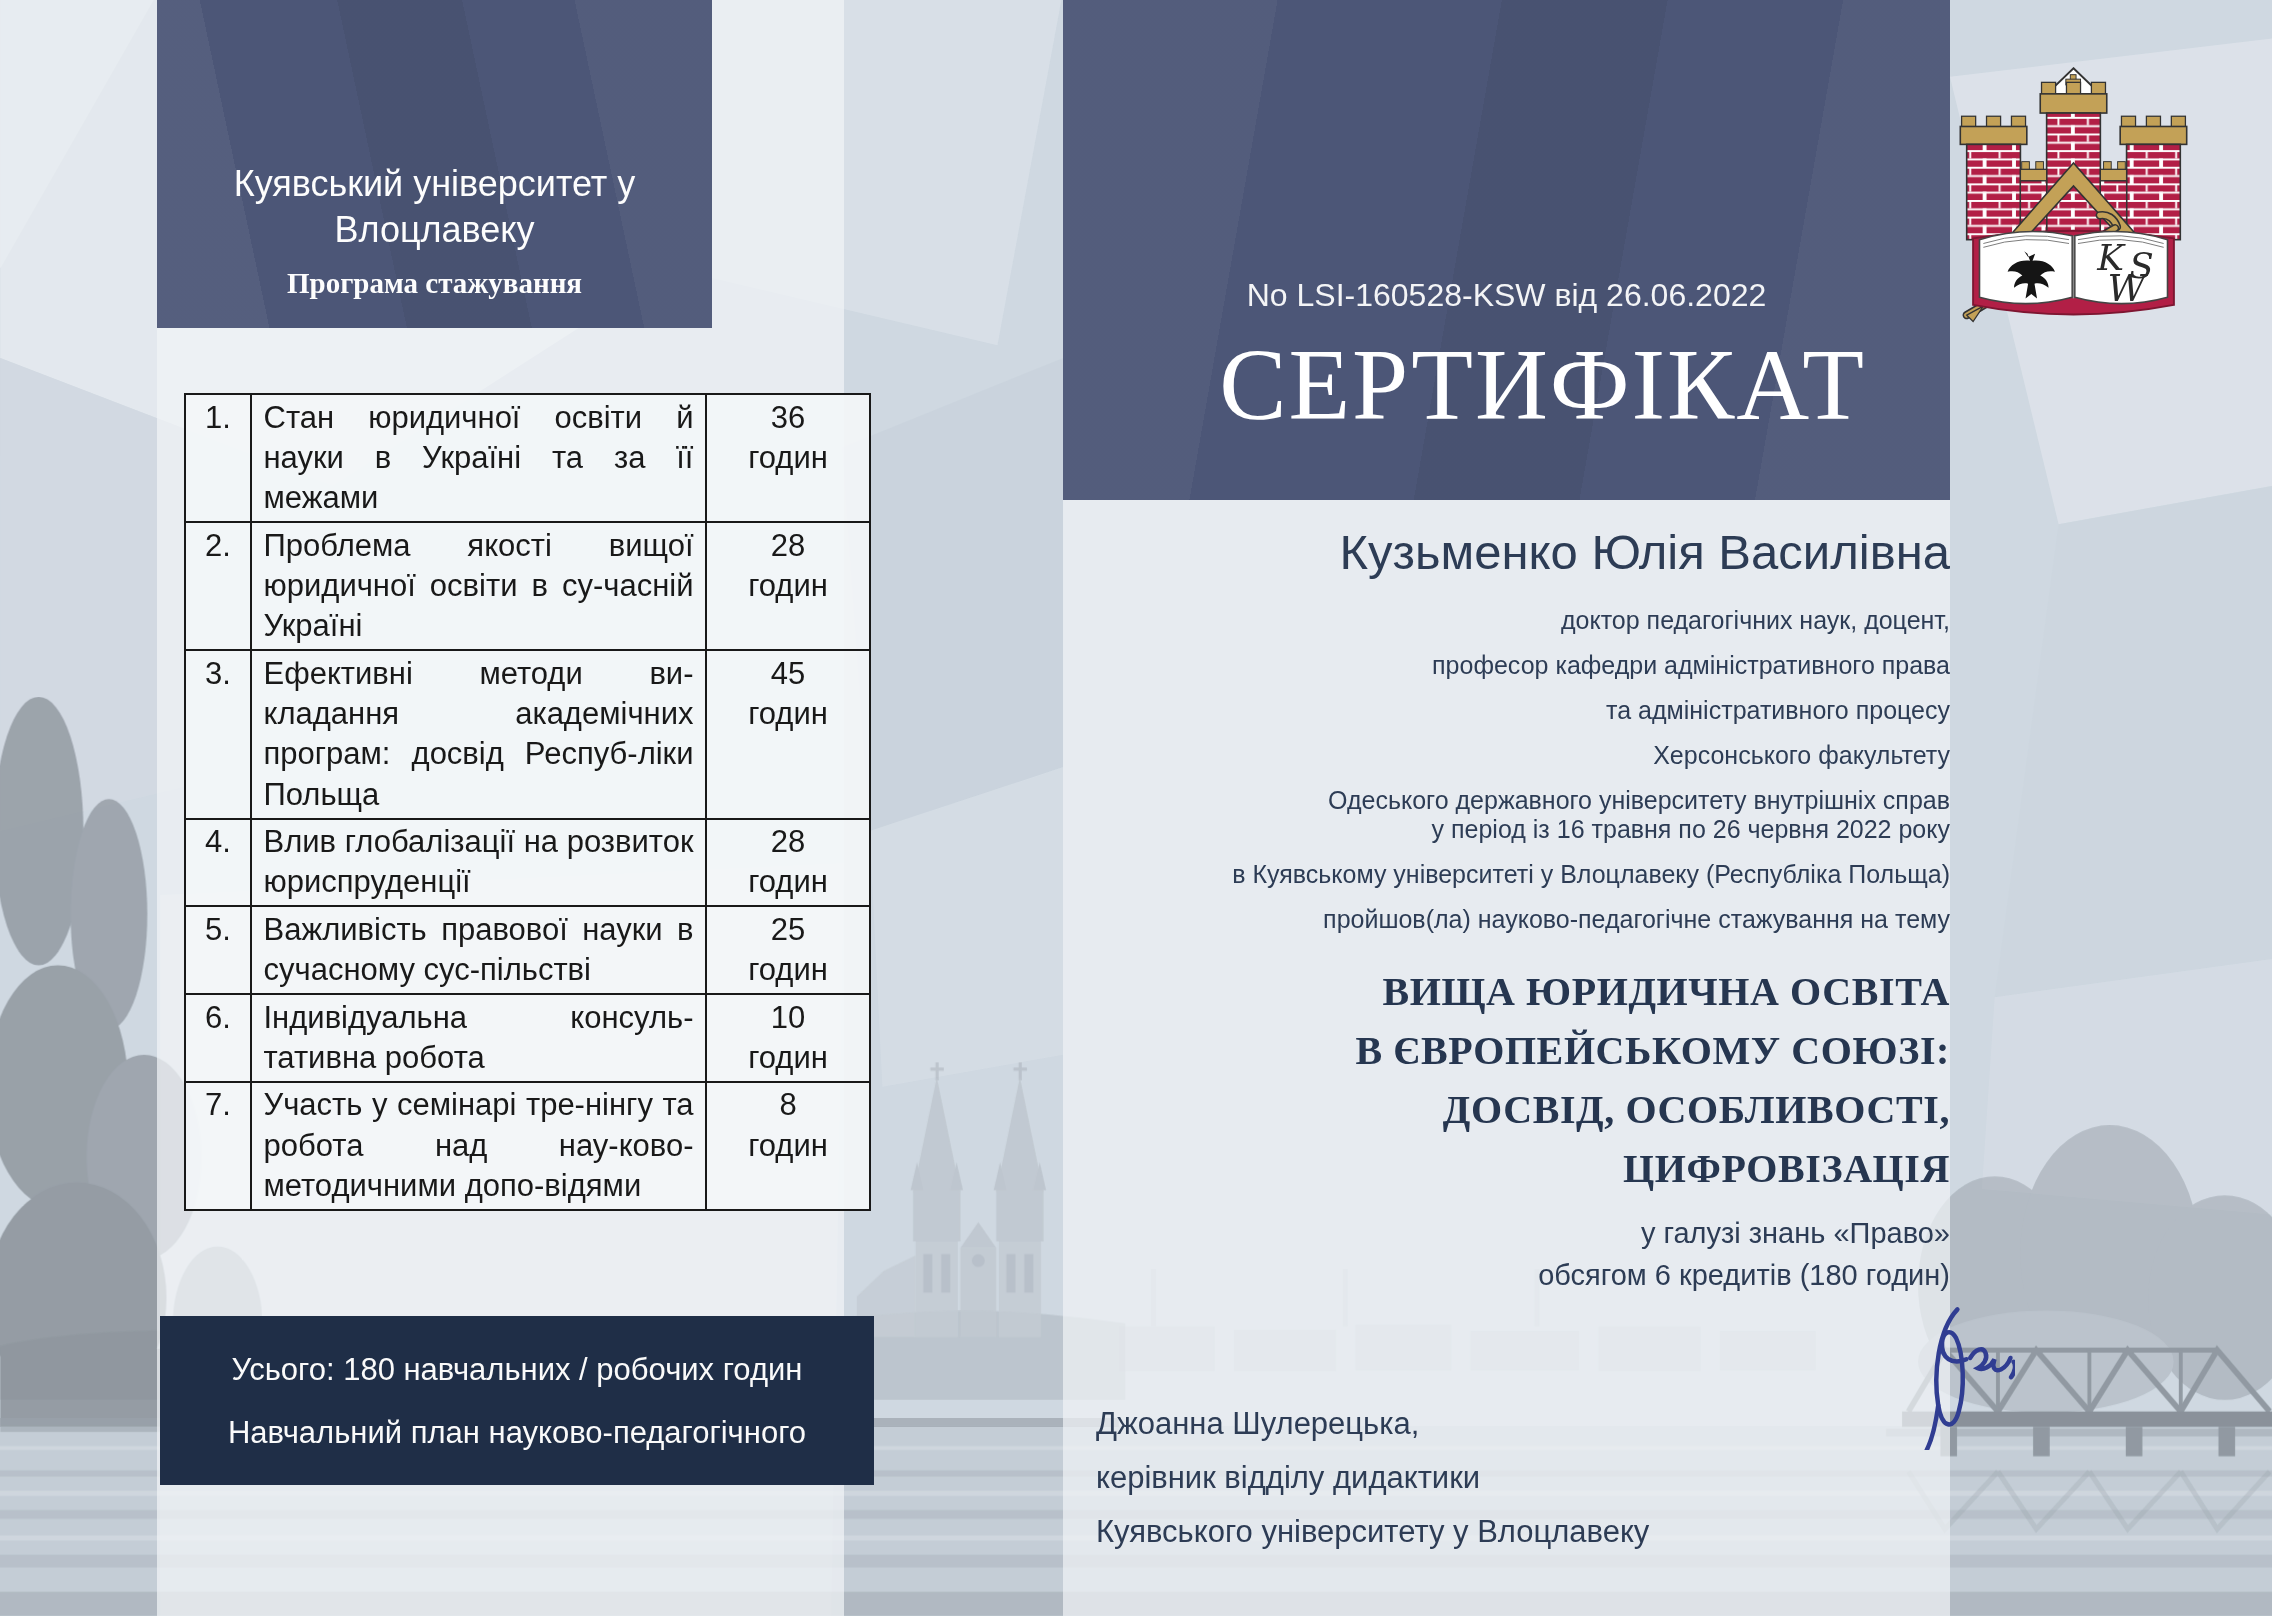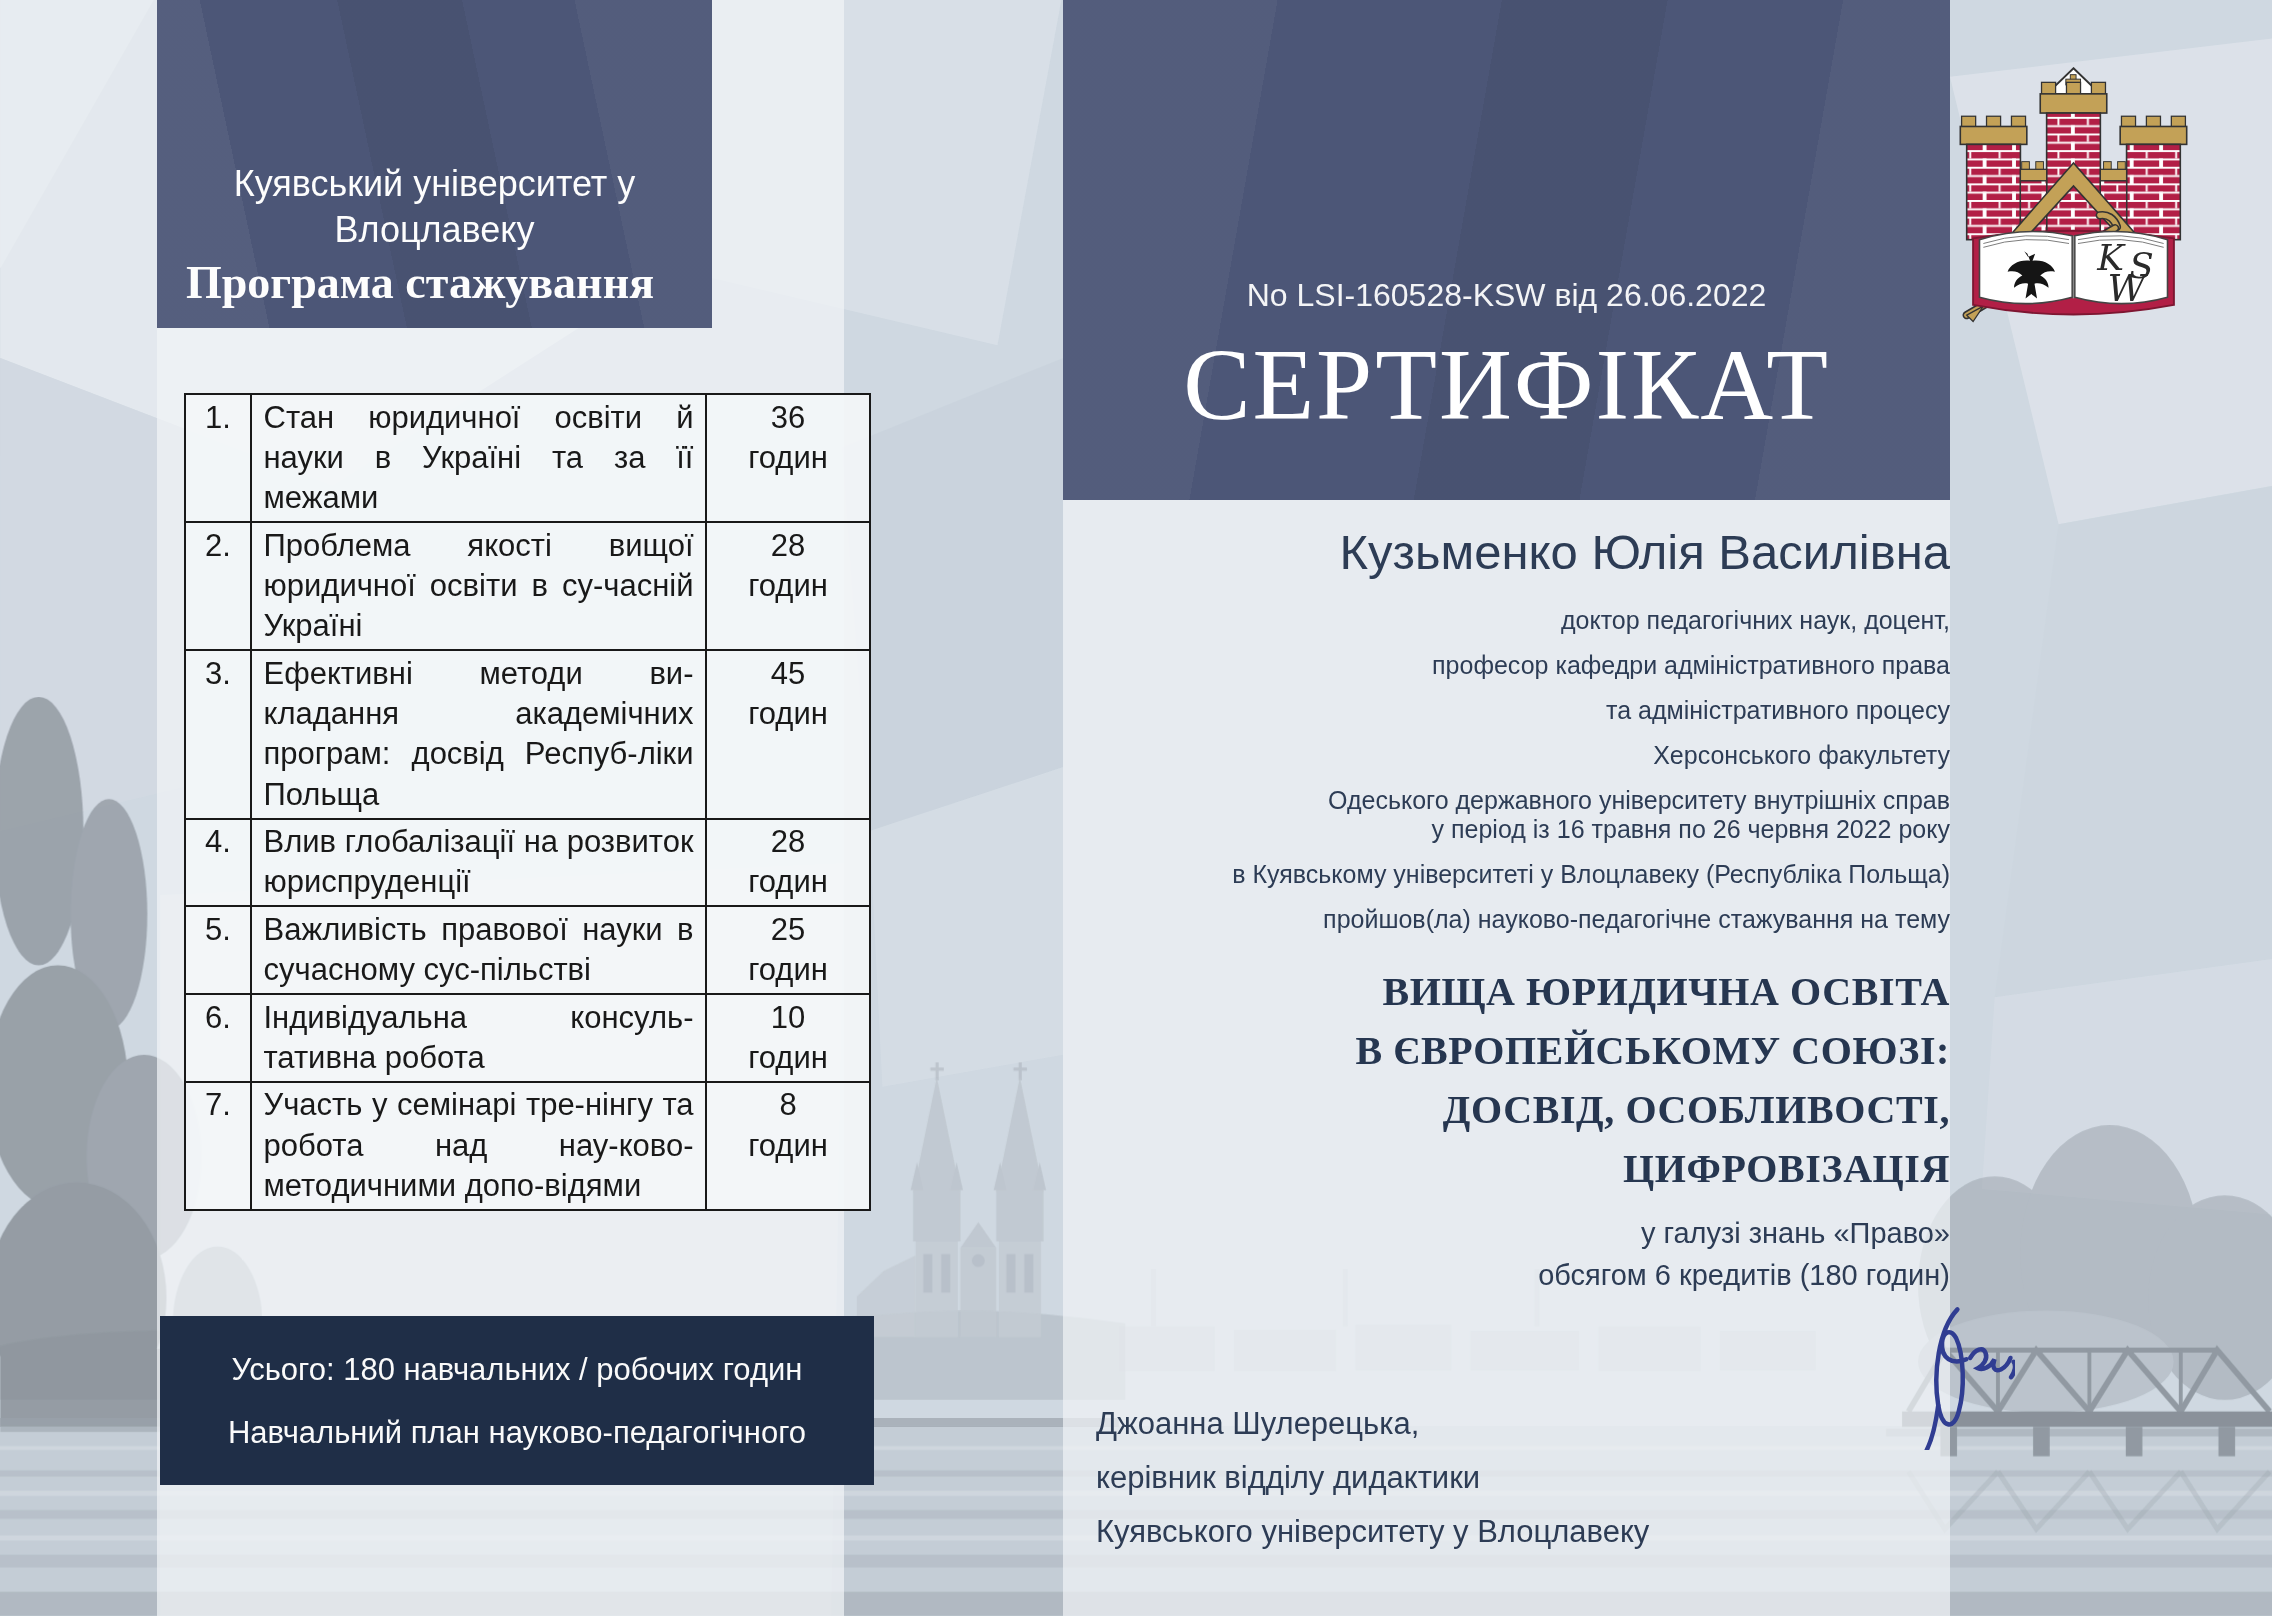--- a/index.html
+++ b/index.html
@@ -17,22 +17,22 @@
 
   
   .left-header {
     position:absolute; left:157px; top:0; width:555px; height:328px;
     background-color:#4c5677;
     background-image:linear-gradient(78deg, rgba(255,255,255,0.05) 0 18%, rgba(255,255,255,0) 18% 40%,
       rgba(0,0,0,0.05) 40% 60%, rgba(255,255,255,0) 60% 78%, rgba(255,255,255,0.04) 78%);
     color:#fdfdfd;
   }
   .lh1 { position:absolute; top:161px; width:100%; text-align:center; font-size:36px; line-height:46px; }
-  .lh2 { position:absolute; top:257px; width:100%; text-align:left;
-         font-family:"Liberation Serif","DejaVu Serif",serif; font-weight:bold; font-size:46px; line-height:52px;padding-left:29px; }
+  .lh2 { position:absolute; top:257px; width:100%; text-align:center;
+         font-family:"Liberation Serif","DejaVu Serif",serif; font-weight:bold; font-size:29px; line-height:52px; }
 
   .prog-table {
     position:absolute; left:184px; top:393px; width:685px;
     border-collapse:collapse; table-layout:fixed;
     background:rgba(243,245,247,0.93);
     color:#191919;
   }
   .prog-table td { border:2.6px solid #191919; font-size:31px; line-height:1.3; vertical-align:top; }
   td.c-num   { text-align:center; padding:2.6px 2.6px; }
   td.c-topic { text-align:justify; text-justify:inter-word; padding:2.6px 11.5px; }
@@ -49,21 +49,21 @@
   
   .banner {
     position:absolute; left:1063px; top:0; width:887px; height:500px;
     background-color:#4c5677;
     background-image:linear-gradient(100deg, rgba(255,255,255,0.04) 0 22%, rgba(255,255,255,0) 22% 45%,
       rgba(0,0,0,0.05) 45% 62%, rgba(255,255,255,0) 62% 80%, rgba(255,255,255,0.04) 80%);
   }
   .cert-no { position:absolute; top:277px; width:100%; text-align:center; font-size:32px; color:#f3f4f6; }
   .cert-title {
     position:absolute; top:327px; width:100%; text-align:center;
-    font-family:"Liberation Serif","DejaVu Serif",serif; font-size:101px; letter-spacing:1.9px; color:#ffffff;
+    font-family:"Liberation Serif","DejaVu Serif",serif; font-size:101px; letter-spacing:1.9px; color:#ffffff;padding-left:36px;
   }
   .rblock { position:absolute; left:1063px; width:887px; text-align:right; }
   .r-name   { top:524px;  font-size:49px; }
   .r-cred   { top:598px;  font-size:25px; line-height:45px; }
   .r-period { top:807px; font-size:25px; line-height:45px; }
   .r-topic  { top:962px; font-family:"Liberation Serif","DejaVu Serif",serif; font-weight:bold;
               font-size:40px; line-height:59px; letter-spacing:0.6px; color:#263650; }
   .r-field  { top:1212px; font-size:29px; line-height:42px; }
   .r-signer { position:absolute; left:1096px; top:1397px; width:793px; text-align:left;
               font-size:31px; line-height:54px; }

